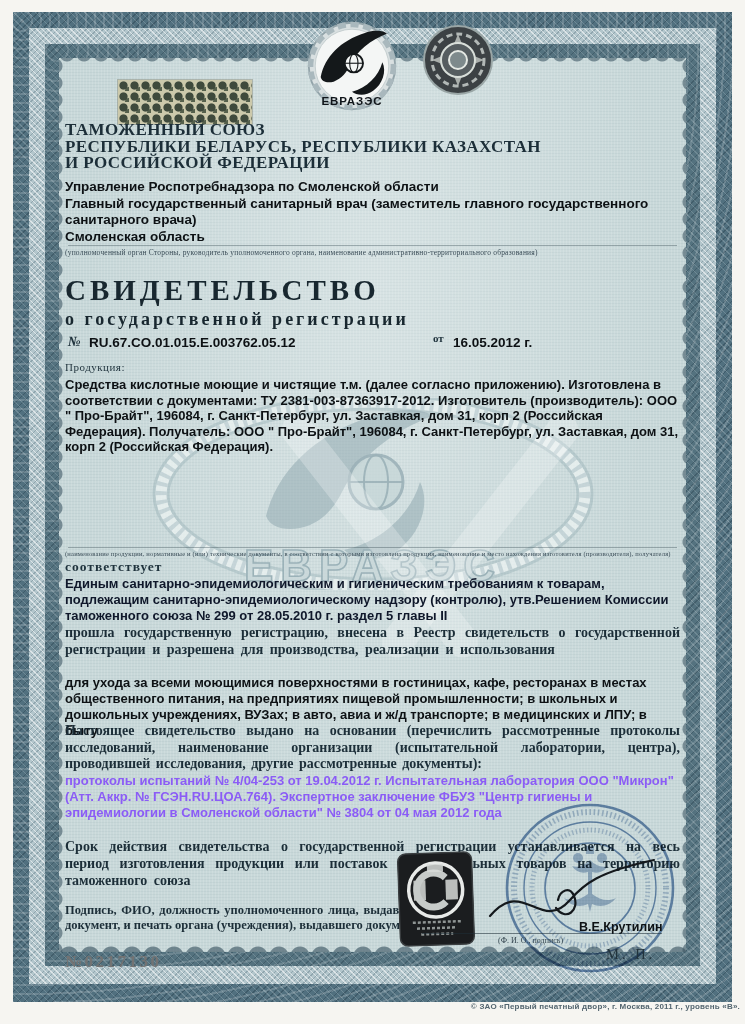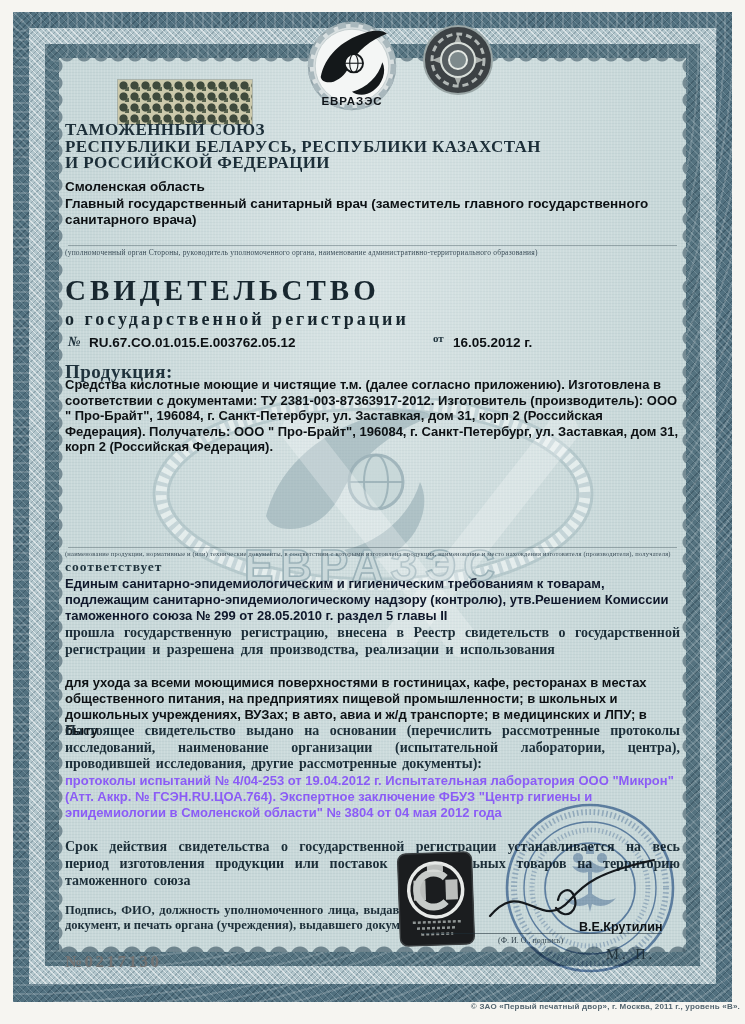--- a/index.html
+++ b/index.html
@@ -72,21 +72,21 @@
   .rule-authority{left:68px;right:68px;top:245px;}
   .caption{font-size:7.5px;color:#3a4c57;letter-spacing:.2px;}
   .caption-authority{top:248px;}
   .title-main{top:274px;font-weight:bold;font-size:29px;letter-spacing:4px;color:#18272f;}
   .title-sub{top:309px;font-weight:bold;font-size:18px;letter-spacing:3px;color:#18272f;}
   .numrow{top:334px;height:20px;}
   .numrow .no{position:absolute;left:3px;top:0;font-style:italic;font-size:14px;font-weight:bold;}
   .numrow .num{position:absolute;left:24px;top:1px;font-weight:bold;font-size:13.5px;color:#0d1114;}
   .numrow .ot{position:absolute;left:368px;top:-2px;font-size:11px;font-weight:bold;}
   .numrow .date{position:absolute;left:388px;top:1px;font-weight:bold;font-size:13.5px;color:#0d1114;}
-  .prod-label{top:361px;font-size:19px;font-weight:700;letter-spacing:.5px;}
+  .prod-label{top:361px;font-size:11px;font-weight:400;letter-spacing:.5px;}
   .prod-desc{top:377px;font-weight:bold;font-size:13px;line-height:15.5px;color:#0d1114;}
   .rule-product{left:68px;right:68px;top:547px;}
   .caption-product{top:550px;font-size:6.5px;}
   .conforms{top:559px;font-weight:bold;font-size:13.5px;letter-spacing:1px;}
   .requirements{top:576px;font-weight:bold;font-size:13px;line-height:16px;color:#0f172a;}
   .registered{top:625px;font-weight:bold;font-size:14px;line-height:16.5px;word-spacing:3px;color:#1c2e38;}
   .usage{top:675px;font-weight:bold;font-size:13px;line-height:16px;color:#0d1114;}
   .basis-intro{top:723px;font-weight:bold;font-size:14px;line-height:16.5px;word-spacing:2px;color:#1c2e38;}
   .basis-docs{top:773px;font-weight:bold;font-size:13px;line-height:16px;color:#8b5cf6;}
   .validity{top:838px;font-weight:bold;font-size:14px;line-height:17px;word-spacing:3px;color:#1c2e38;}
@@ -152,22 +152,23 @@
   </svg>
   <div class="ribbon ribbon-a"></div>
   <div class="ribbon ribbon-b"></div>
 
   <div class="txt ser center union">
     <div>ТАМОЖЕННЫЙ СОЮЗ</div>
     <div>РЕСПУБЛИКИ БЕЛАРУСЬ, РЕСПУБЛИКИ КАЗАХСТАН</div>
     <div>И РОССИЙСКОЙ ФЕДЕРАЦИИ</div>
   </div>
   <div class="txt san center authority">
+    <div>Управление Роспотребнадзора по Смоленской области</div>
+    <div>Главный государственный санитарный врач (заместитель главного государственного санитарного врача)</div>
     <div>Смоленская область</div>
-    <div>Главный государственный санитарный врач (заместитель главного государственного санитарного врача)</div>
   </div>
   <div class="rule rule-authority"></div>
   <div class="txt ser center caption caption-authority">(уполномоченный орган Стороны, руководитель уполномоченного органа, наименование административно-территориального образования)</div>
 
   <div class="txt ser center title-main">СВИДЕТЕЛЬСТВО</div>
   <div class="txt ser center title-sub">о государственной регистрации</div>
 
   <div class="txt numrow">
     <span class="ser no">№</span>
     <span class="san num">RU.67.CO.01.015.E.003762.05.12</span>

